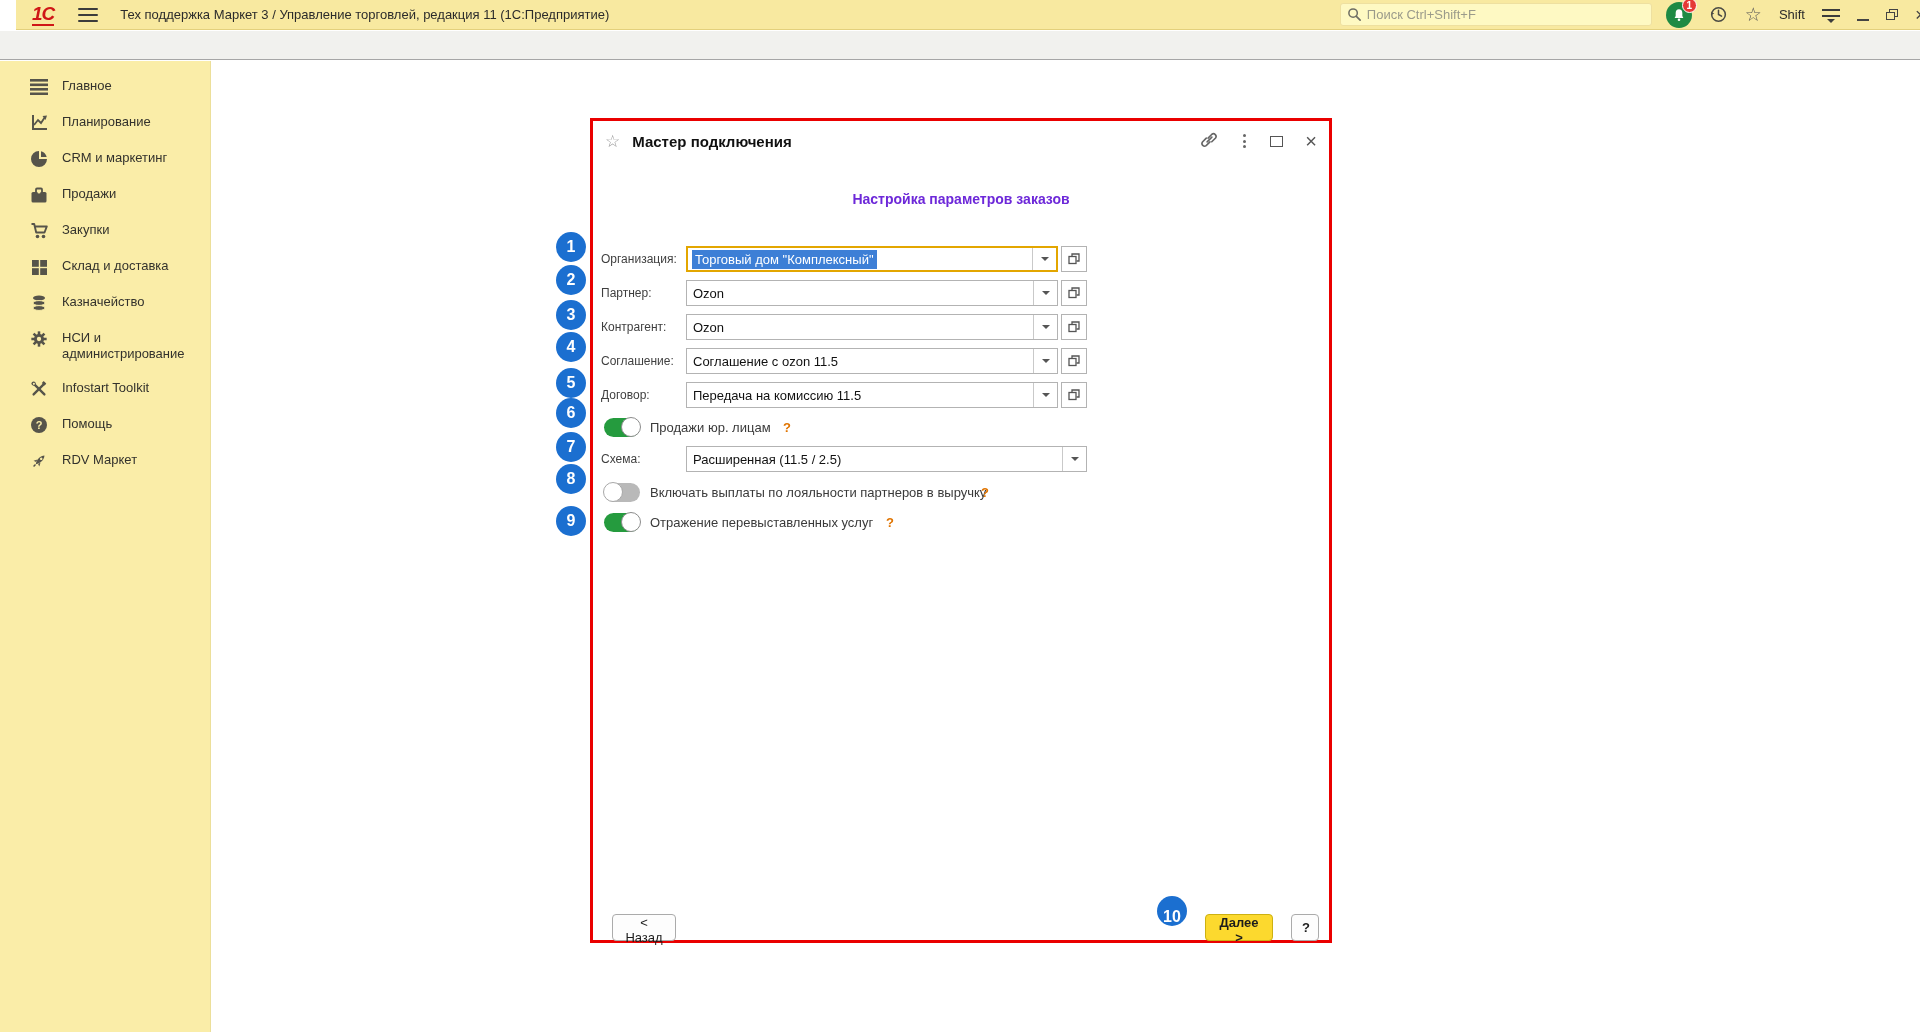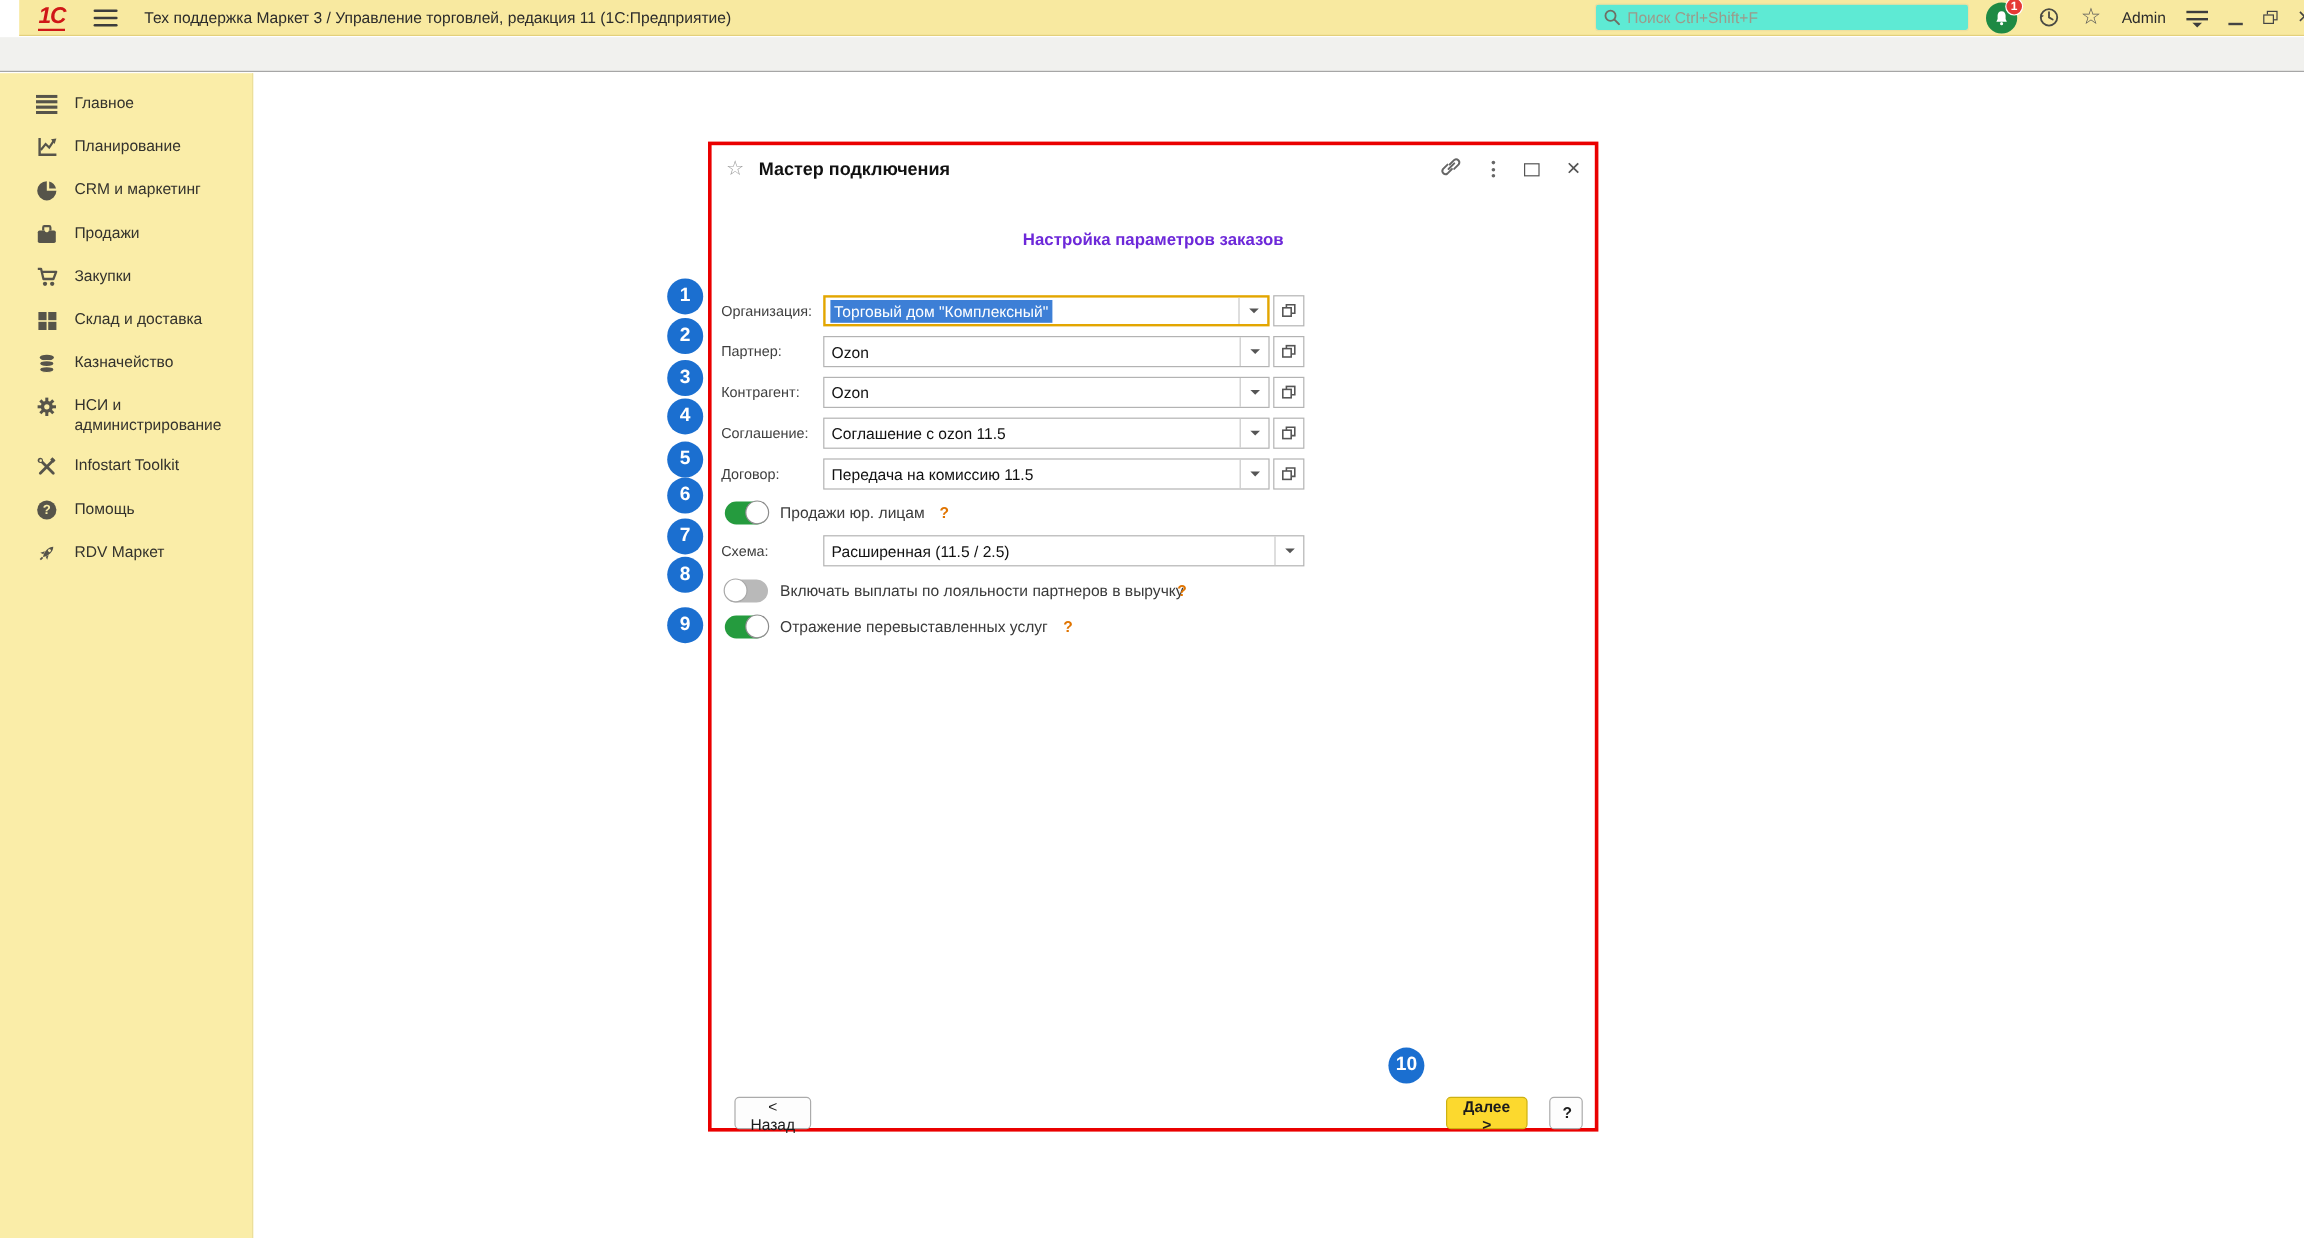--- a/index.html
+++ b/index.html
@@ -12,21 +12,21 @@
     background:#f8e9a0; border-bottom:1px solid #e3d07c;
     display:flex; align-items:center; padding:0 10px; }
   .logo1c { color:#cf1717; font-weight:bold; font-size:19px; font-style:italic;
     letter-spacing:-1px; line-height:1; padding-bottom:3px;
     box-shadow: inset 0 -5px 0 -3px #cf1717; margin-left:6px; }
   .hamburger { width:20px; height:14px; margin-left:24px; display:flex;
     flex-direction:column; justify-content:space-between; cursor:pointer; }
   .hamburger i { height:2px; background:#3c3c3c; border-radius:1px; }
   .tb-title { margin-left:22px; font-size:13px; color:#2b2b2b; white-space:nowrap; }
   .tb-spacer { flex:1; }
-  .searchbox { width:312px; height:23px; background:#5eead4; border:1px solid #eee0a0;
+  .searchbox { width:312px; height:23px; background:#fef9c3; border:1px solid #eee0a0;
     border-radius:3px; display:flex; align-items:center; padding:0 6px; }
   .searchbox input { border:none; outline:none; background:transparent; flex:1;
     font-size:13px; color:#444; font-family:inherit; }
   .searchbox input::placeholder { color:#9b9b8b; }
   .tb-icons { display:flex; align-items:center; margin-left:14px; gap:17px; }
   .avatar { position:relative; width:26px; height:26px; }
   .avatar .ball { width:26px; height:26px; border-radius:50%; background:#1e8a44;
     display:flex; align-items:center; justify-content:center; }
   .avatar .nbadge { position:absolute; top:-4px; right:-5px; min-width:15px; height:15px;
     background:#e53935; border:1px solid #fff; border-radius:8px; color:#fff;
@@ -115,21 +115,21 @@
     background:#fdfdfd; font-size:13px; color:#1c1c1c; font-family:inherit;
     cursor:pointer; padding:0 10px; }
   .btn.back { left:19px; top:793px; width:64px; }
   .btn.next { left:612px; top:793px; width:68px; background:#fcd92e;
     border-color:#cdb112; font-weight:bold; }
   .btn.helpb { left:698px; top:793px; width:28px; font-weight:bold; }
 
   .badge { position:absolute; left:-37px; width:30px; height:30px; border-radius:50%;
     background:#1b6fd0; color:#fff; display:flex; align-items:center;
     justify-content:center; font-size:16px; font-weight:bold; z-index:5; }
-  .badge.b10 { left:564px; top:752px; }
+  .badge.b10 { left:564px; top:775px;align-items:flex-end; }
 </style>
 </head>
 <body>
 
 <header class="topbar">
   <span class="logo1c">1С</span>
   <span class="hamburger">
       <i></i>
       <i></i>
       <i></i>
@@ -154,21 +154,21 @@
       <span class="nbadge">1</span>
     </span>
     <span class="tbicon">
       <svg width="19" height="19" viewBox="0 0 20 20">
         <circle cx="10" cy="10" r="7.2" fill="none" stroke="#4a4a44" stroke-width="1.6"></circle>
         <path d="M10 5.5 L10 10 L13.2 11.8" fill="none" stroke="#4a4a44" stroke-width="1.6" stroke-linecap="round"></path>
         <path d="M2.2 7.5 L3.2 10.2 L5.6 8.6" fill="#4a4a44"></path>
       </svg>
     </span>
     <span class="star-glyph">☆</span>
-    <span class="admin-label">Admin</span>
+    <span class="admin-label">Shift</span>
     <span class="adminmenu">
         <i></i>
         <i></i>
         <b></b>
       </span>
     <span class="win-min"></span>
     <span class="win-restore">
         <i></i>
         <i></i>
       </span>

